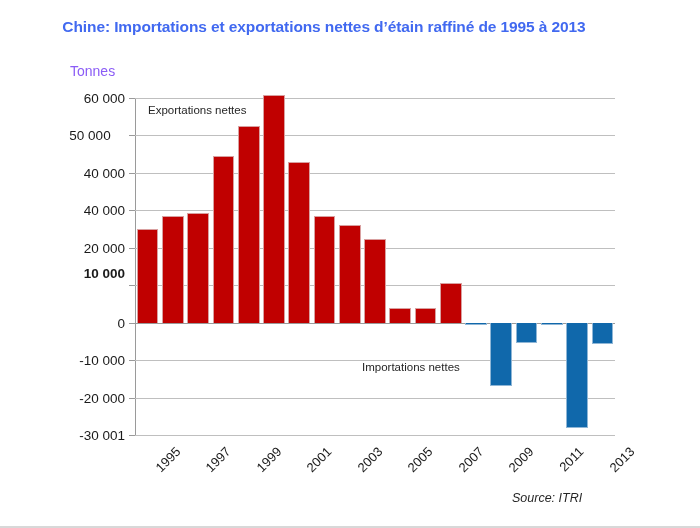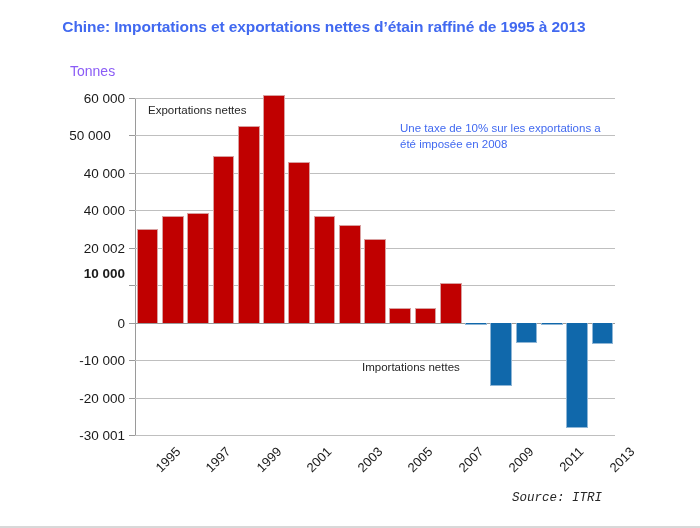--- a/index.html
+++ b/index.html
@@ -161,38 +161,37 @@
   }
   
   #source-note {
     position: absolute;
     left: 512px;
     top: 491px;
     font-size: 12.5px;
     font-style: italic;
     color: #262626;
     white-space: nowrap;
-    font-family: Liberation Mono, monospace;
   }
 </style>
 </head>
 <body>
 
 <div id="page">
 
   <div id="chart-title">Chine: Importations et exportations nettes d’étain raffiné de 1995 à 2013</div>
 
   <div id="y-axis-unit">Tonnes</div>
 
   <div id="y-tick-labels">
       <div class="y-tick-label" style="top: 98px;">60 000</div>
       <div class="y-tick-label" style="top: 135.444px; text-align: center;">50 000</div>
       <div class="y-tick-label" style="top: 172.889px;">40 000</div>
       <div class="y-tick-label" style="top: 210.333px;">40 000</div>
-      <div class="y-tick-label" style="top: 247.778px;">20 002</div>
+      <div class="y-tick-label" style="top: 247.778px;">20 000</div>
       <div class="y-tick-label" style="top: 273px; font-weight: bold;">10 000</div>
       <div class="y-tick-label" style="top: 322.667px;">0</div>
       <div class="y-tick-label" style="top: 360.111px;">-10 000</div>
       <div class="y-tick-label" style="top: 397.556px;">-20 000</div>
       <div class="y-tick-label" style="top: 435px;">-30 001</div>
     </div>
 
   <div id="y-axis-line"></div>
 
   <div id="plot-area">
@@ -223,21 +222,20 @@
       <div class="bar neg" title="2009: -17000" style="left: 355.453px; width: 21.7263px; height: 63.6556px; top: 224.667px;"></div>
       <div class="bar neg" title="2010: -5500" style="left: 380.716px; width: 21.7263px; height: 20.5944px; top: 224.667px;"></div>
       <div class="bar neg" title="2011: -600" style="left: 405.979px; width: 21.7263px; height: 2.24667px; top: 224.667px;"></div>
       <div class="bar neg" title="2012: -28000" style="left: 431.242px; width: 21.7263px; height: 104.844px; top: 224.667px;"></div>
       <div class="bar neg" title="2013: -5700" style="left: 456.505px; width: 21.7263px; height: 21.3433px; top: 224.667px;"></div>
     </div>
 
   <div id="exports-label">Exportations  nettes</div>
   <div id="imports-label">Importations  nettes</div>
 
-  <div class="annotation" id="annotation-tax">Une taxe de 10% sur les exportations a été  imposée  en 2008</div>
 
   <div id="x-tick-labels">
       <div class="x-tick-label" style="left: 8.63158px; top: 4px;">1995</div>
       <div class="x-tick-label" style="left: 59.1579px; top: 4px;">1997</div>
       <div class="x-tick-label" style="left: 109.684px; top: 4px;">1999</div>
       <div class="x-tick-label" style="left: 160.211px; top: 4px;">2001</div>
       <div class="x-tick-label" style="left: 210.737px; top: 4px;">2003</div>
       <div class="x-tick-label" style="left: 261.263px; top: 4px;">2005</div>
       <div class="x-tick-label" style="left: 311.789px; top: 4px;">2007</div>
       <div class="x-tick-label" style="left: 362.316px; top: 4px;">2009</div>

